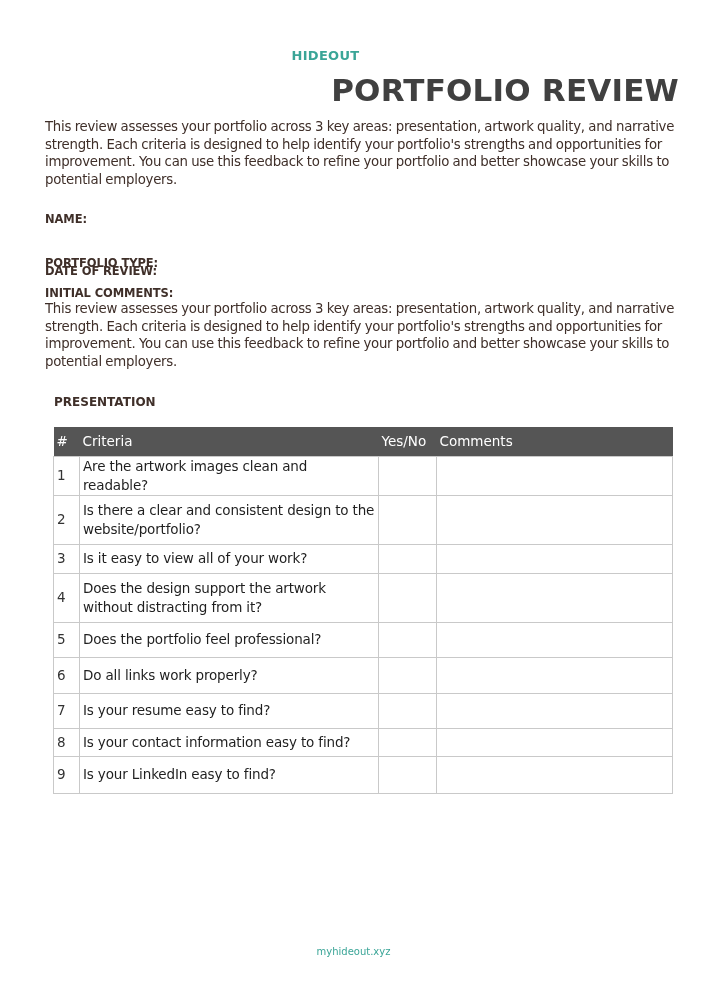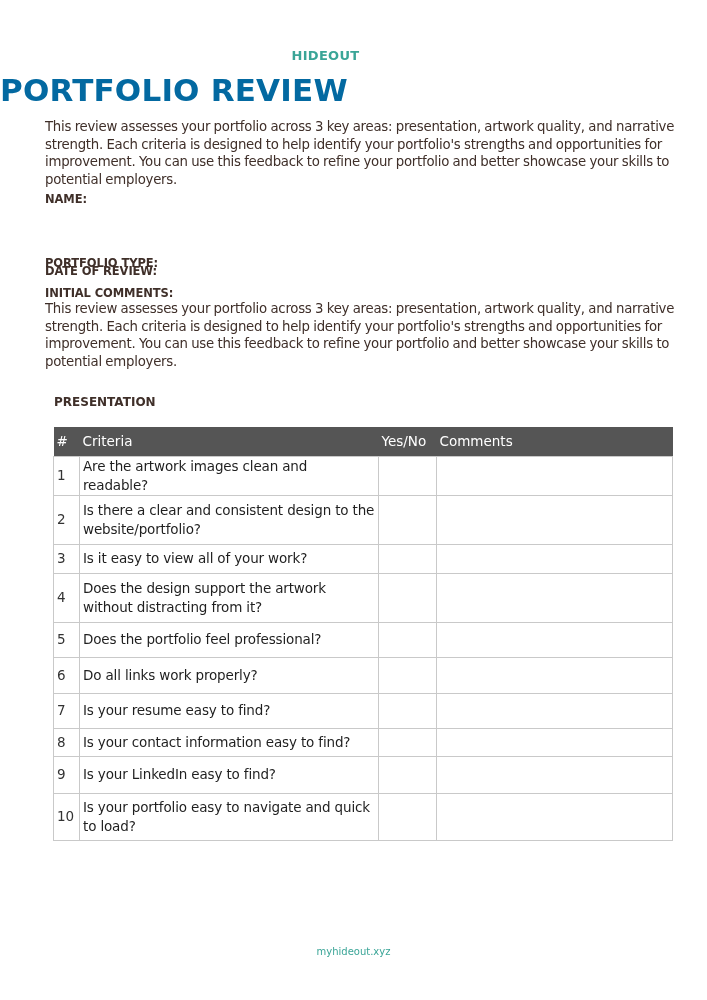--- a/index.html
+++ b/index.html
@@ -5,36 +5,36 @@
     * { box-sizing: border-box; margin: 0; padding: 0; }
     html, body { width: 707px; height: 1000px; background: #ffffff; overflow: hidden; }
     body { position: relative; font-family: "DejaVu Sans", sans-serif; color: #3f2f29; }
 
     .brand {
       position: absolute; top: 48px; left: 0; width: 651px; text-align: center;
       font-family: "DejaVu Sans", sans-serif; font-weight: bold; font-size: 13px;
       color: #3aa597; letter-spacing: 0.3px;
     }
     .title {
-      position: absolute; top: 72px; left: 0; width: 679px; text-align: left;
+      position: absolute; top: 72px; left: 0; width: 679px; text-align: right;
       font-family: "DejaVu Sans", sans-serif; font-weight: bold; font-size: 31px;
-      color: #0369a1; letter-spacing: 0.2px;
+      color: #404040; letter-spacing: 0.2px;
     }
     .para {
       position: absolute; left: 45px; width: 640px;
       font-family: "DejaVu Sans", sans-serif; font-size: 13.3px; line-height: 17.5px;
       color: #3f2f29; letter-spacing: -0.25px; word-spacing: -0.5px;
     }
     .intro { top: 118px; }
     .field-label {
       position: absolute; left: 45px;
       font-family: "DejaVu Sans", sans-serif; font-weight: bold; font-size: 11.5px;
       color: #3f2f29; letter-spacing: -0.1px;
     }
-    .f-name { top: 192px; }
+    .f-name { top: 212px; }
     .f-type { top: 228px; margin-top: 28px; }
     .f-date { top: 264px; }
     .f-comments { top: 286px; }
     .comments-text { top: 300px; }
 
     .section-title {
       position: absolute; left: 54px; top: 395px;
       font-family: "DejaVu Sans", sans-serif; font-weight: bold; font-size: 12px;
       color: #3f2f29;
     }
@@ -145,22 +145,16 @@
       <td class="crit">Is your contact information easy to find?</td>
       <td></td>
       <td></td>
     </tr>
     <tr style="height:37px;">
       <td class="num">9</td>
       <td class="crit">Is your LinkedIn easy to find?</td>
       <td></td>
       <td></td>
     </tr>
-    <tr style="height:47px;">
-      <td class="num">10</td>
-      <td class="crit">Is your portfolio easy to navigate and quick to load?</td>
-      <td></td>
-      <td></td>
-    </tr>
   </tbody>
 </table>
 
 <div class="footer">myhideout.xyz</div>
 
 </body></html>

